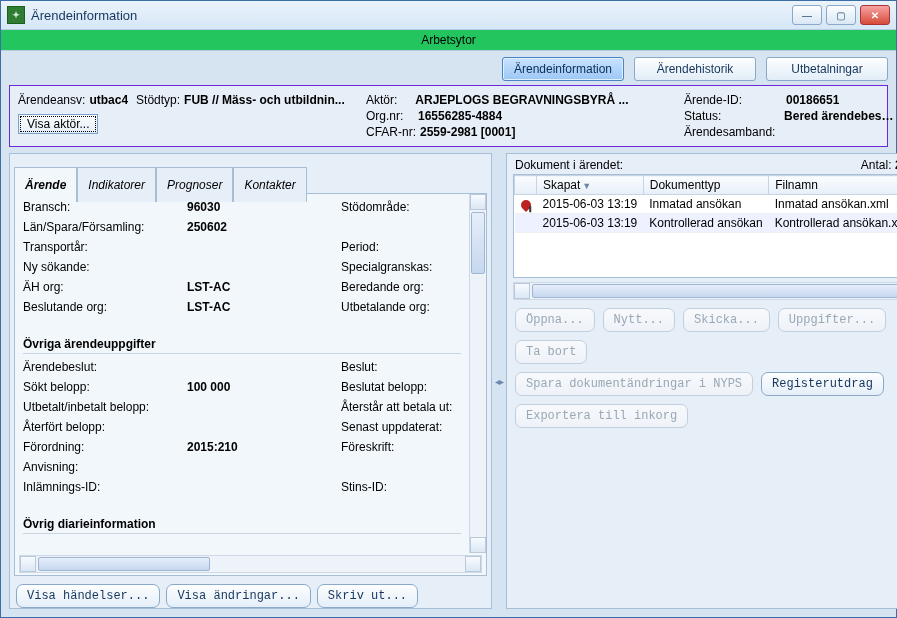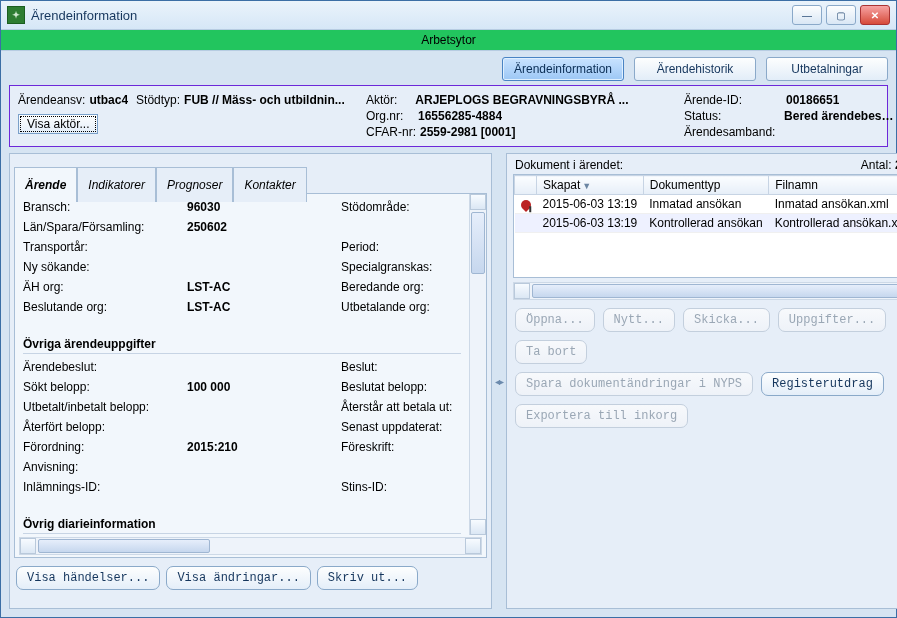--- a/index.html
+++ b/index.html
@@ -43,21 +43,21 @@
   .vscroll::before { top:0; } .vscroll::after { bottom:0; }
   .vscroll .thumb { position:absolute; left:1px; right:1px; top:18px; height:60px; background:linear-gradient(#e6eefb,#c6d7ee); border:1px solid #9fb6d2; border-radius:2px;}
   .form-grid { display:grid; grid-template-columns: 160px 150px 120px; row-gap:6px; column-gap:4px; align-items:center; font-size:12px; }
   .form-grid .l { white-space:nowrap; }
   .form-grid .v { font-weight:bold; }
   .section-head { grid-column:1 / -1; font-weight:bold; border-bottom:1px solid #c7d4e4; padding:6px 0 2px 0; margin-top:11px;}
   .hscrollbar { height:16px; margin:2px 4px; background:#eef3fa; border:1px solid #cdd9e7; position:relative; }
   .hscrollbar::before, .hscrollbar::after { content:""; position:absolute; top:0; bottom:0; width:16px; background:linear-gradient(#f7fbff,#dbe7f4); border:1px solid #b9c9db; box-sizing:border-box;}
   .hscrollbar::before{ left:0;} .hscrollbar::after{ right:0;}
   .hscrollbar .thumb { position:absolute; top:1px; bottom:1px; left:18px; width:170px; background:linear-gradient(#e6eefb,#c6d7ee); border:1px solid #9fb6d2; border-radius:2px;}
-  .bottom-btns { display:flex; gap:6px; padding:4px 6px 18px 6px; }
+  .bottom-btns { display:flex; gap:6px; padding:4px 6px 0 6px; }
   .btn, .sbtn { height:22px; padding:0 10px; border:1px solid #8aa9c9; border-radius:7px; background:linear-gradient(#fdfefe,#e4eef9); color:#15365d; display:inline-flex;align-items:center;justify-content:center;font-family:Liberation Mono, monospace; }
   .sbtn[disabled], .sbtn.disabled { color:#9aa7b5; border-color:#c3cfdd; background:linear-gradient(#f7f9fc,#eef2f8); }
   
   .rp-header { display:flex; justify-content:space-between; padding:4px 8px 2px 8px; font-size:12px; }
   .rp-header .antal .n { font-weight:bold; }
   .doclist { margin:0 6px; border:1px solid #a8bed6; background:#fff; }
   .doclist table { width:100%; border-collapse:collapse; font-size:12px; }
   .doclist th { background:linear-gradient(#fbfdff,#e6eef8); border:1px solid #c7d4e4; text-align:left; padding:2px 6px; font-weight:normal; position:relative;}
   .doclist th .sort { font-size:9px; color:#6b85a2; margin-left:2px;}
   .doclist td { padding:2px 6px; border-bottom:1px solid #f0f0f0; white-space:nowrap;}

